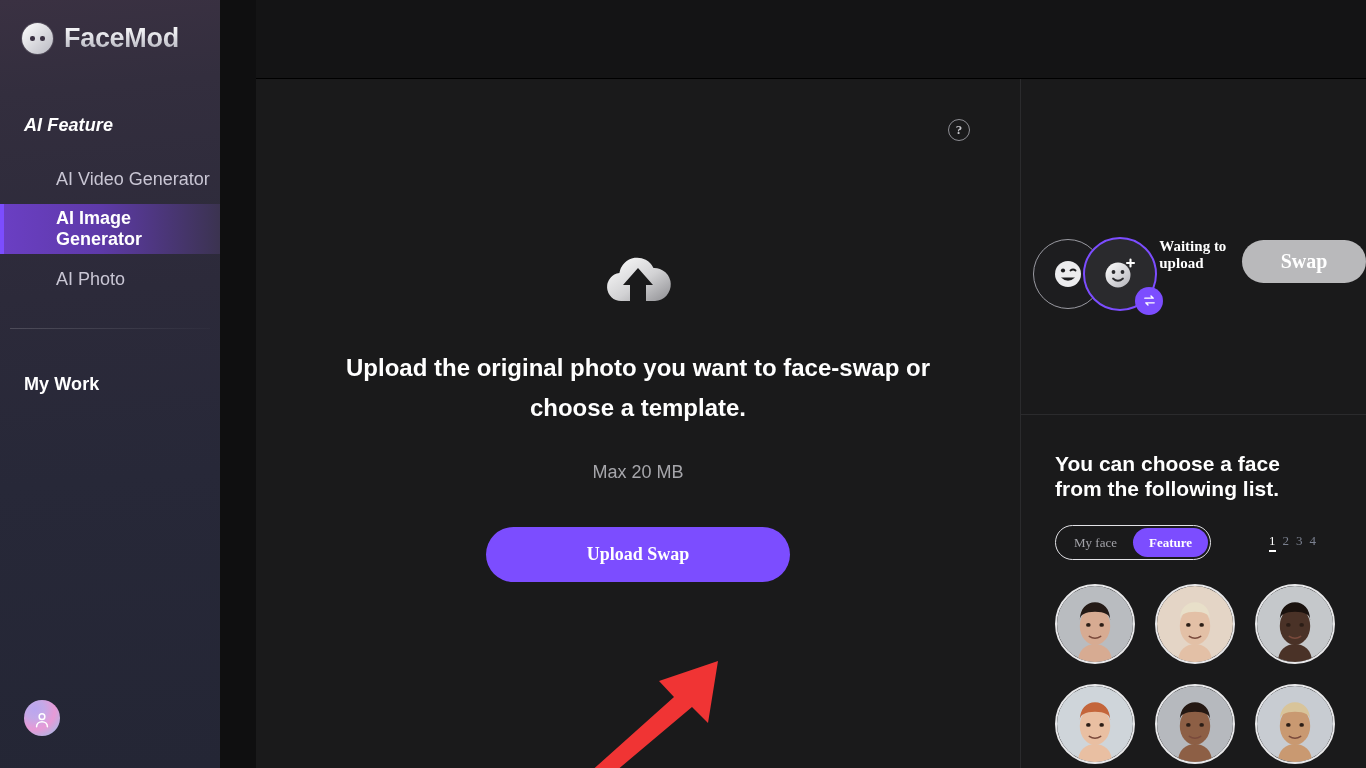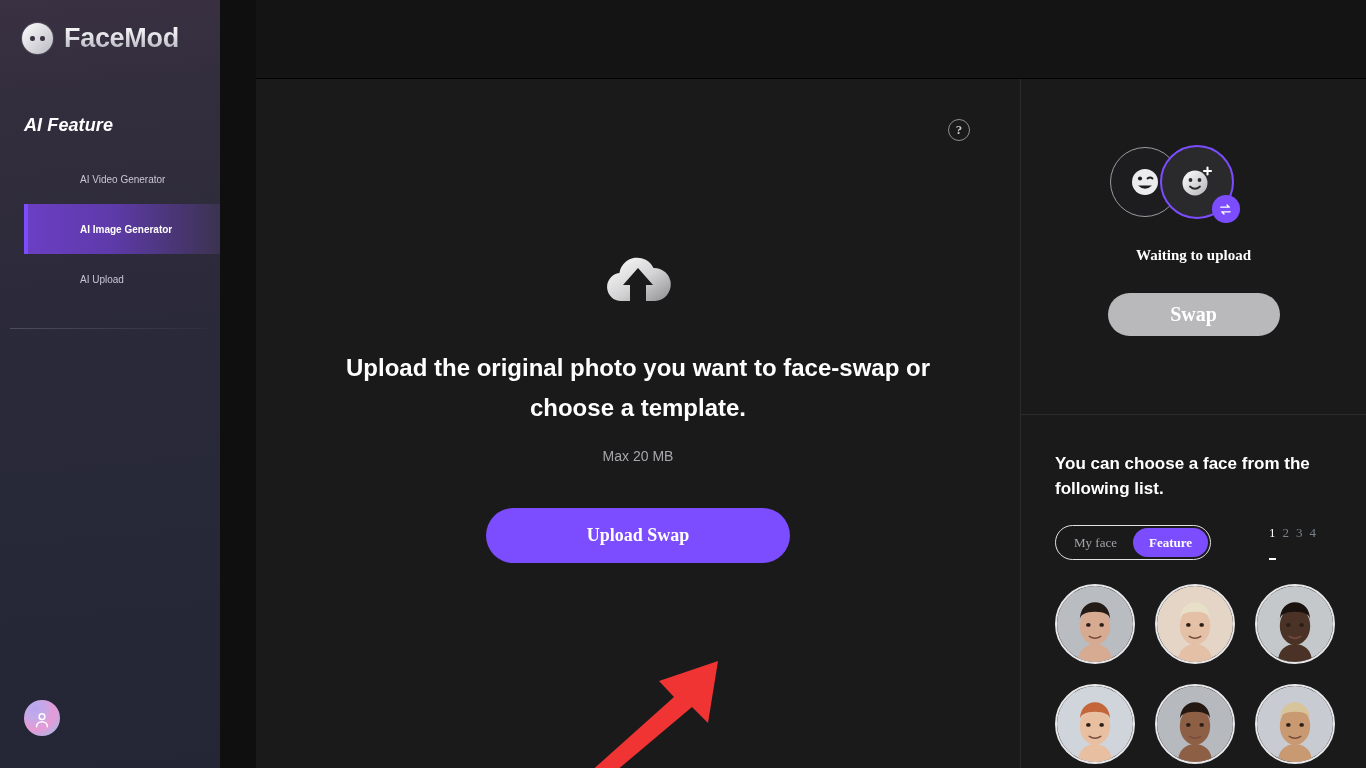--- a/index.html
+++ b/index.html
@@ -38,22 +38,22 @@
 
   .section-title {
     font-size:18px; font-weight:700; color:#ffffff;
     padding-left:24px; letter-spacing:.1px;
   }
   #ai-feature-title { margin-top:61px;font-style:italic; }
 
   .nav-list { margin-top:18px; }
   .nav-item {
     height:50px; display:flex; align-items:center;
-    padding-left:56px; font-size:10px; color:#c9c6d4;
-    position:relative; cursor:pointer;margin-left:24px;
+    padding-left:56px; font-size:18px; color:#c9c6d4;
+    position:relative; cursor:pointer;
   }
   .nav-item.active {
     background:linear-gradient(90deg,#6b3fc4 0%,#5e3aa9 45%,#3b3350 100%);
     color:#ffffff; font-weight:700;
   }
   .nav-item.active::before {
     content:""; position:absolute; left:0; top:0; bottom:0; width:4px;
     background:#7c4dff;
   }
 
@@ -91,35 +91,35 @@
     font-size:13px; font-weight:700; line-height:19px; text-align:center;
     cursor:pointer; font-family:"Liberation Serif", serif;
   }
   .cloud-wrap { margin-top:172px; }
   .cloud-wrap svg { width:70px; height:56px; display:block; }
 
   .headline {
     margin-top:41px; width:600px; text-align:center;
     font-size:24px; font-weight:700; color:#ffffff; line-height:40px;
   }
-  .subnote { margin-top:20px; font-size:14px; color:#a6a6ab; }
+  .subnote { margin-top:34px; font-size:18px; color:#a6a6ab; }
 
   .upload-btn {
     margin-top:44px; width:304px; height:55px; border:none;
     border-radius:28px; background:#7c4dff; color:#ffffff;
     font-size:18px; font-weight:700; cursor:pointer;
     font-family:"Liberation Serif", serif;
   }
 
   .arrow-annot { position:absolute; left:300px; top:558px; pointer-events:none; }
 
   
   .rpanel { width:345px; flex:0 0 345px; background:#1a1a1b; display:flex; flex-direction:column; }
   .rtop { height:336px; flex:0 0 336px; border-bottom:1px solid #2b2b2d;
-          display:flex; flex-direction:column; align-items:center; }
+          display:flex; flex-direction:row; align-items:center; }
   .faces-row { margin-top:68px; position:relative; width:192px; height:84px; }
   .face-circle {
     position:absolute; top:0; width:70px; height:70px; border-radius:50%;
     display:flex; align-items:center; justify-content:center;
   }
   .face-circle.src { left:12px; border:1.5px solid #9a9aa2; background:#1d1d1f; }
   .face-circle.dst { left:62px; border:2px solid #7c4dff; background:#2a2a2d;
                      width:74px; height:74px; top:-2px; }
   .swap-badge {
     position:absolute; left:114px; top:48px;
@@ -128,22 +128,22 @@
   }
   .status-text { margin-top:16px; font-size:15px; font-weight:700; color:#ffffff;
                  font-family:"Liberation Serif", serif; }
   .swap-btn {
     margin-top:29px; width:172px; height:43px; border:none; border-radius:22px;
     background:#b9b9bb; color:#ffffff; font-size:20px; font-weight:700;
     cursor:pointer; font-family:"Liberation Serif", serif;
   }
 
   .rbottom { flex:1; padding:36px 24px 0 34px; }
-  .choose-text { font-size:17px; font-weight:700; color:#ffffff; line-height:25px; width:270px; }
-  .choose-row { margin-top:24px; display:flex; justify-content:space-between; }
+  .choose-text { font-size:21px; font-weight:700; color:#ffffff; line-height:25px; width:270px; }
+  .choose-row { margin-top:24px; display:flex; align-items:center; justify-content:space-between; }
   .seg {
     height:35px; border:1px solid #e2e2e6; border-radius:18px;
     display:flex; align-items:center; padding:0 2px; background:transparent;
   }
   .seg-opt {
     height:29px; padding:0 16px; border-radius:15px;
     display:flex; align-items:center; font-size:13px; color:#a2a2a8;
     cursor:pointer; font-family:"Liberation Serif", serif;
   }
   .seg-opt.active { background:#7c4dff; color:#ffffff; font-weight:700; }
@@ -174,26 +174,27 @@
     <div class="section-title" id="ai-feature-title">AI Feature</div>
 
     <nav class="nav-list">
       <div class="nav-item">
         <span>AI Video Generator</span>
       </div>
       <div class="nav-item active">
         <span>AI Image Generator</span>
       </div>
       <div class="nav-item">
-        <span>AI Upload</span>
+        <span>AI Photo</span>
       </div>
     </nav>
 
     <div class="divider-h"></div>
 
+    <div class="section-title" id="my-work-title">My Work</div>
 
     <div class="avatar">
       <svg viewBox="0 0 24 24" fill="none" stroke="#ffffff" stroke-width="1.8" stroke-linecap="round">
         <circle cx="12" cy="8" r="3.4"></circle>
         <path d="M5.5 20c0-3.6 2.9-6 6.5-6s6.5 2.4 6.5 6"></path>
       </svg>
     </div>
   </aside>
 
   <div class="stage">

